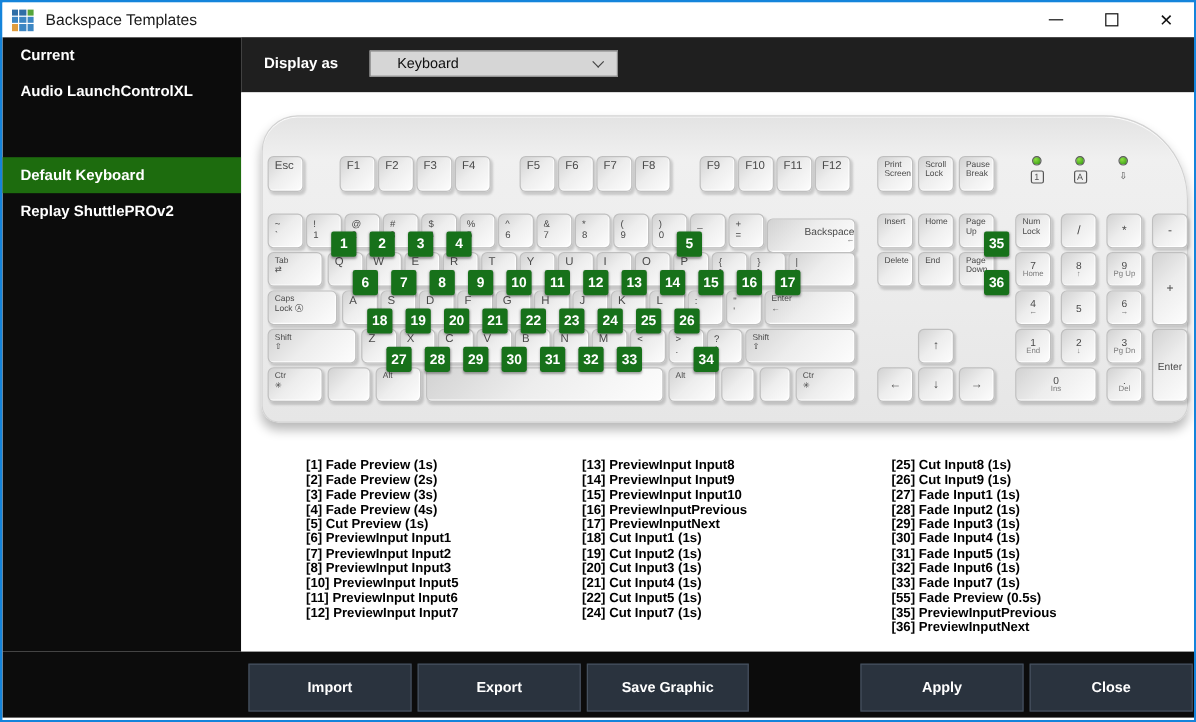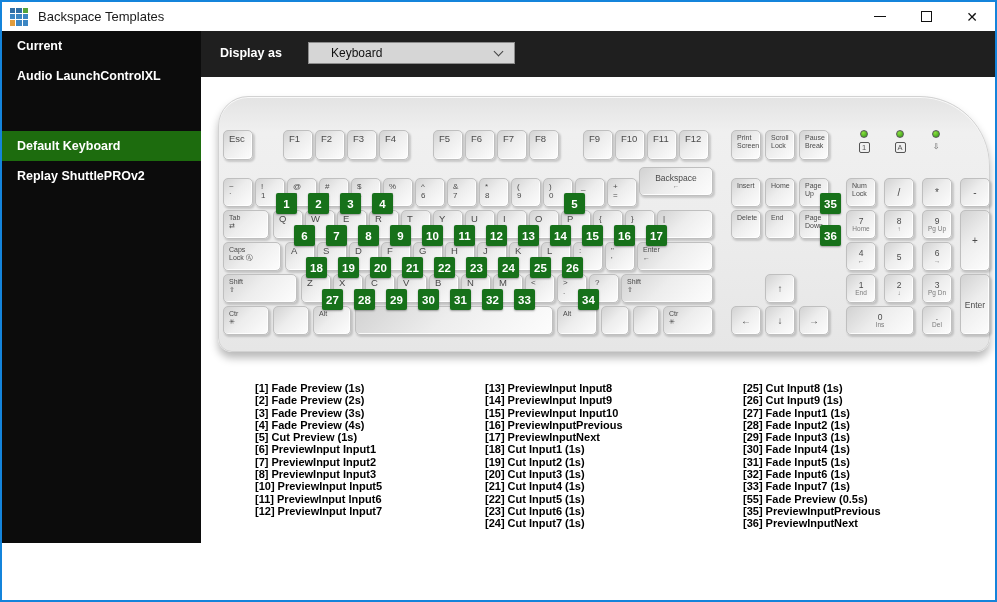--- a/index.html
+++ b/index.html
@@ -215,21 +215,21 @@
               <div class="badge" style="background: rgb(23, 113, 26);">5</div>
             </div>
             <div class="key" style="left: 356px; top: 81px; width: 30px; height: 29px;">
               <span class="klabel">_
 -</span>
             </div>
             <div class="key" style="left: 388px; top: 81px; width: 30px; height: 29px;">
               <span class="klabel">+
 =</span>
             </div>
-            <div class="key center small" style="left: 420px; top: 70px; width: 74px; height: 29px;">
+            <div class="key center small" style="left: 420px; top: 85px; width: 74px; height: 29px; align-items: flex-end;">
               <span class="klabel">Backspace</span>
               <span class="sub">←</span>
             </div>
             <div class="key small" style="left: 4px; top: 113px; width: 46px; height: 29px;">
               <span class="klabel">Tab
 ⇄</span>
             </div>
             <div class="key big" style="left: 54px; top: 113px; width: 30px; height: 29px;">
               <span class="klabel">Q</span>
               <div class="badge" style="background: rgb(23, 113, 26);">6</div>
@@ -537,35 +537,41 @@
             <div class="sc-line">[13] PreviewInput Input8</div>
             <div class="sc-line">[14] PreviewInput Input9</div>
             <div class="sc-line">[15] PreviewInput Input10</div>
             <div class="sc-line">[16] PreviewInputPrevious</div>
             <div class="sc-line">[17] PreviewInputNext</div>
             <div class="sc-line">[18] Cut Input1 (1s)</div>
             <div class="sc-line">[19] Cut Input2 (1s)</div>
             <div class="sc-line">[20] Cut Input3 (1s)</div>
             <div class="sc-line">[21] Cut Input4 (1s)</div>
             <div class="sc-line">[22] Cut Input5 (1s)</div>
-            <div class="sc-line">[23] Cut Input6 (1s)</div>
             <div class="sc-line">[24] Cut Input7 (1s)</div>
           </div>
         <div class="sc-col c2">
             <div class="sc-line">[25] Cut Input8 (1s)</div>
             <div class="sc-line">[26] Cut Input9 (1s)</div>
             <div class="sc-line">[27] Fade Input1 (1s)</div>
             <div class="sc-line">[28] Fade Input2 (1s)</div>
             <div class="sc-line">[29] Fade Input3 (1s)</div>
             <div class="sc-line">[30] Fade Input4 (1s)</div>
             <div class="sc-line">[31] Fade Input5 (1s)</div>
             <div class="sc-line">[32] Fade Input6 (1s)</div>
             <div class="sc-line">[33] Fade Input7 (1s)</div>
             <div class="sc-line">[55] Fade Preview (0.5s)</div>
             <div class="sc-line">[35] PreviewInputPrevious</div>
             <div class="sc-line">[36] PreviewInputNext</div>
           </div>
       </div>
     </div>
   </div>
 
+  <div class="footer">
+    <div class="fbtn b-import">Import</div>
+    <div class="fbtn b-export">Export</div>
+    <div class="fbtn b-save">Save Graphic</div>
+    <div class="fbtn b-apply">Apply</div>
+    <div class="fbtn b-close">Close</div>
+  </div>
 
 </div>
 
 </body></html>

